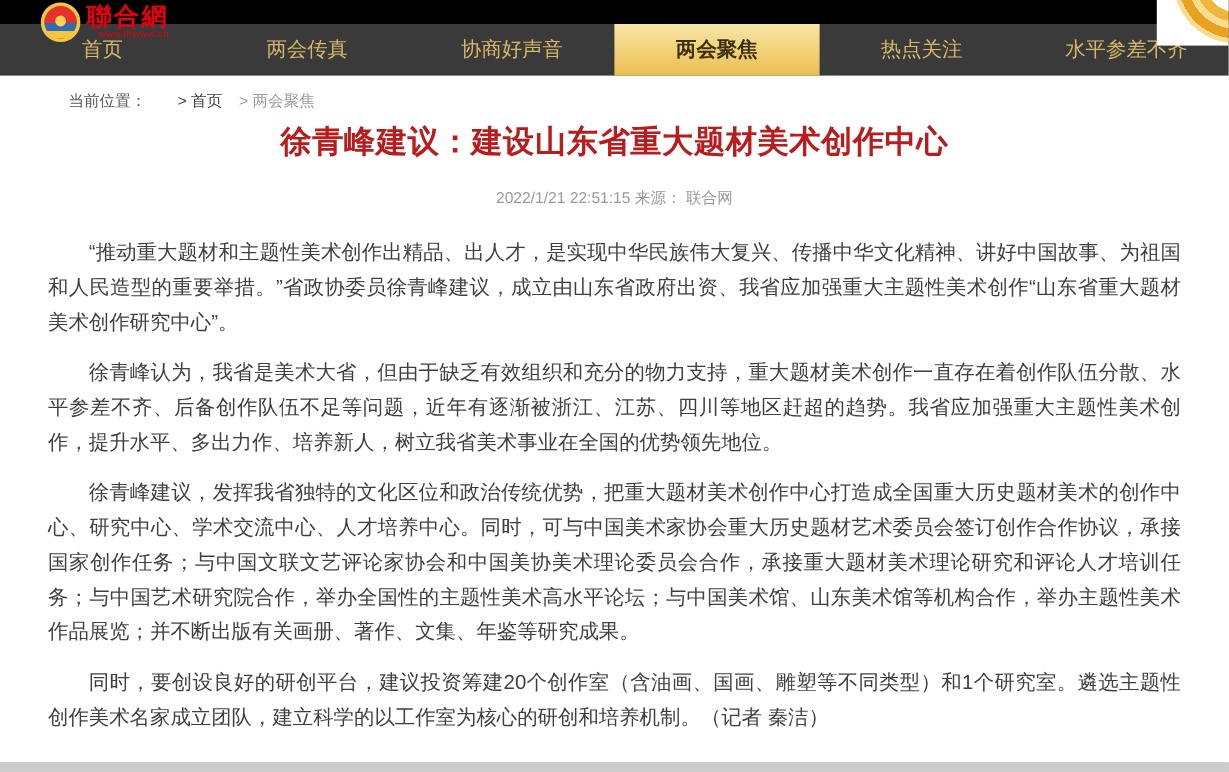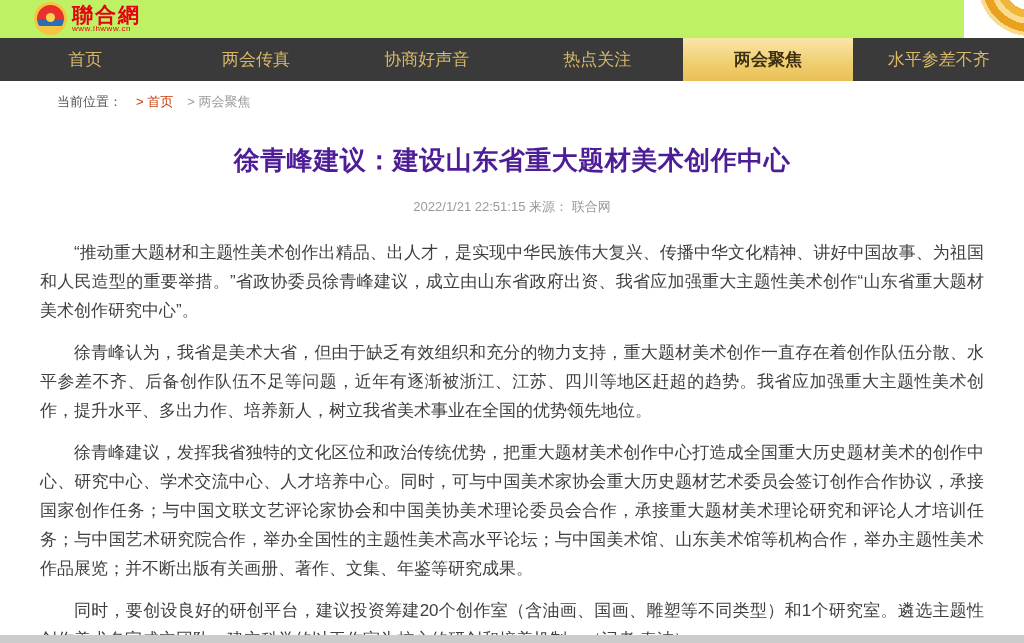--- a/index.html
+++ b/index.html
@@ -3,34 +3,34 @@
 <meta charset="utf-8">
 <style>
   html,body{margin:0;padding:0;}
   body{
     width:1024px;height:643px;
     font-family:"Liberation Sans","DejaVu Sans",sans-serif;
     background:#ffffff;color:#3f3f3f;
     position:relative;overflow:hidden;
   }
   
-  .header{height:38px;background:#bef264;position:relative;}
+  .header{height:20px;background:#000000;position:relative;}
   .logo{position:absolute;left:34px;top:2px;display:flex;align-items:center;gap:5px;cursor:pointer;}
   .emblem{
     width:33px;height:33px;border-radius:50%;
     background:linear-gradient(180deg,#e8312a 0 52%,#2e6db4 52% 78%,#f5c542 78% 100%);
     border:3px solid #f5c542;box-sizing:border-box;position:relative;flex:0 0 auto;
   }
   .emblem::after{
     content:"";position:absolute;left:50%;top:28%;width:9px;height:9px;margin-left:-4.5px;
     border-radius:50%;background:#ffd34d;
   }
   .logo-texts{display:flex;flex-direction:column;line-height:1;}
   .logo-name{font-size:21px;font-weight:bold;color:#e60012;letter-spacing:2px;}
-  .logo-url{font-size:8px;color:#e60012;margin-top:0;letter-spacing:.5px;}
+  .logo-url{font-size:8px;color:#e60012;margin-top:0;letter-spacing:.5px;text-align:right;}
   .corner-decor{
     position:absolute;top:0;right:0;width:60px;height:38px;
     background:
       radial-gradient(circle at 66px -16px,
         #ffffff 0 26px,
         #f0b63a 26px 34px,
         #f9dc8e 34px 40px,
         #e8a21f 40px 48px,
         #f9dc8e 48px 52px,
         #ffffff 52px);
@@ -43,27 +43,27 @@
   }
   .nav-item.active{
     background:linear-gradient(180deg,#f9e6a8 0%,#f0ce6f 60%,#e9bf55 100%);
     color:#3d3012;font-weight:bold;
   }
   
   .breadcrumb{
     padding:12px 40px 8px 57px;font-size:13px;color:#555;
     display:flex;gap:14px;align-items:center;
   }
-  .crumb-link{color:#c2410c;cursor:pointer;}
+  .crumb-link{color:#404040;cursor:pointer;margin-left:12px;}
   .crumb-current{color:#9b9b9b;}
   
   .article{padding:0 40px;}
   .article-title{
-    text-align:center;font-size:26px;font-weight:bold;color:#4c1d95;
-    margin-top:24px;letter-spacing:.5px;
+    text-align:center;font-size:26px;font-weight:bold;color:#b91c1c;
+    letter-spacing:.5px;
   }
   .article-meta{text-align:center;font-size:13px;color:#9a9a9a;margin-top:20px;}
   .article-meta .src-label{}
   .article-body{margin-top:22px;font-size:17px;line-height:29px;color:#3f3f3f;text-align:justify;}
   .article-body p{margin:0 0 13px 0;text-indent:2em;}
   
   .footer-strip{position:absolute;left:0;bottom:0;width:100%;height:8px;background:#cccccc;}
 </style>
 </head>
 <body>
@@ -76,22 +76,22 @@
       <span class="logo-url">www.lhwww.cn</span>
     </span>
   </div>
   <div class="corner-decor"></div>
 </div>
 
 <div class="nav">
   <div class="nav-item">首页</div>
   <div class="nav-item">两会传真</div>
   <div class="nav-item">协商好声音</div>
+  <div class="nav-item active">两会聚焦</div>
   <div class="nav-item">热点关注</div>
-  <div class="nav-item active">两会聚焦</div>
   <div class="nav-item">水平参差不齐</div>
 </div>
 
 <div class="breadcrumb">
   <span>当前位置：</span>
   <span class="crumb-link">&gt; 首页</span>
   <span class="crumb-current">&gt; 两会聚焦</span>
 </div>
 
 <div class="article">

